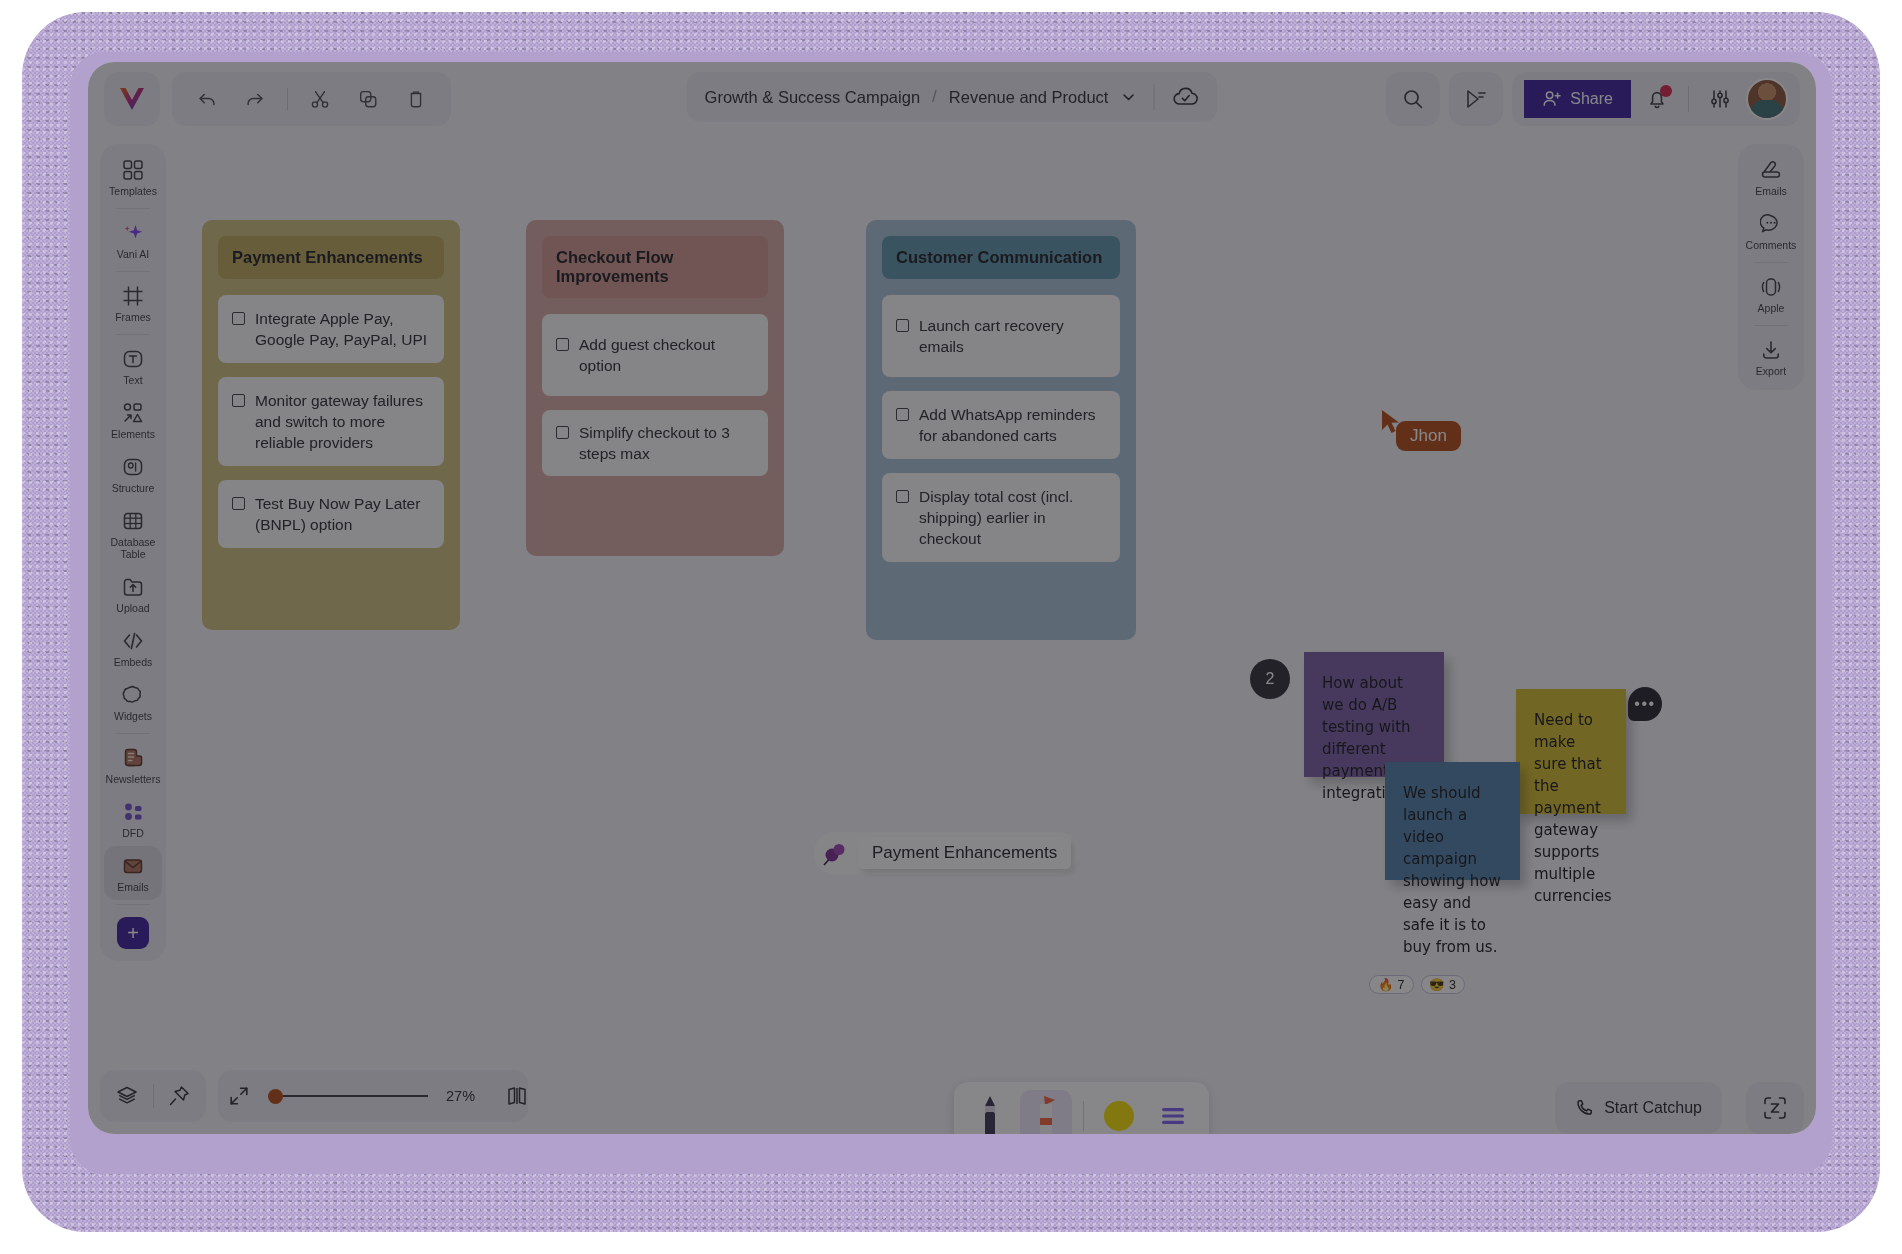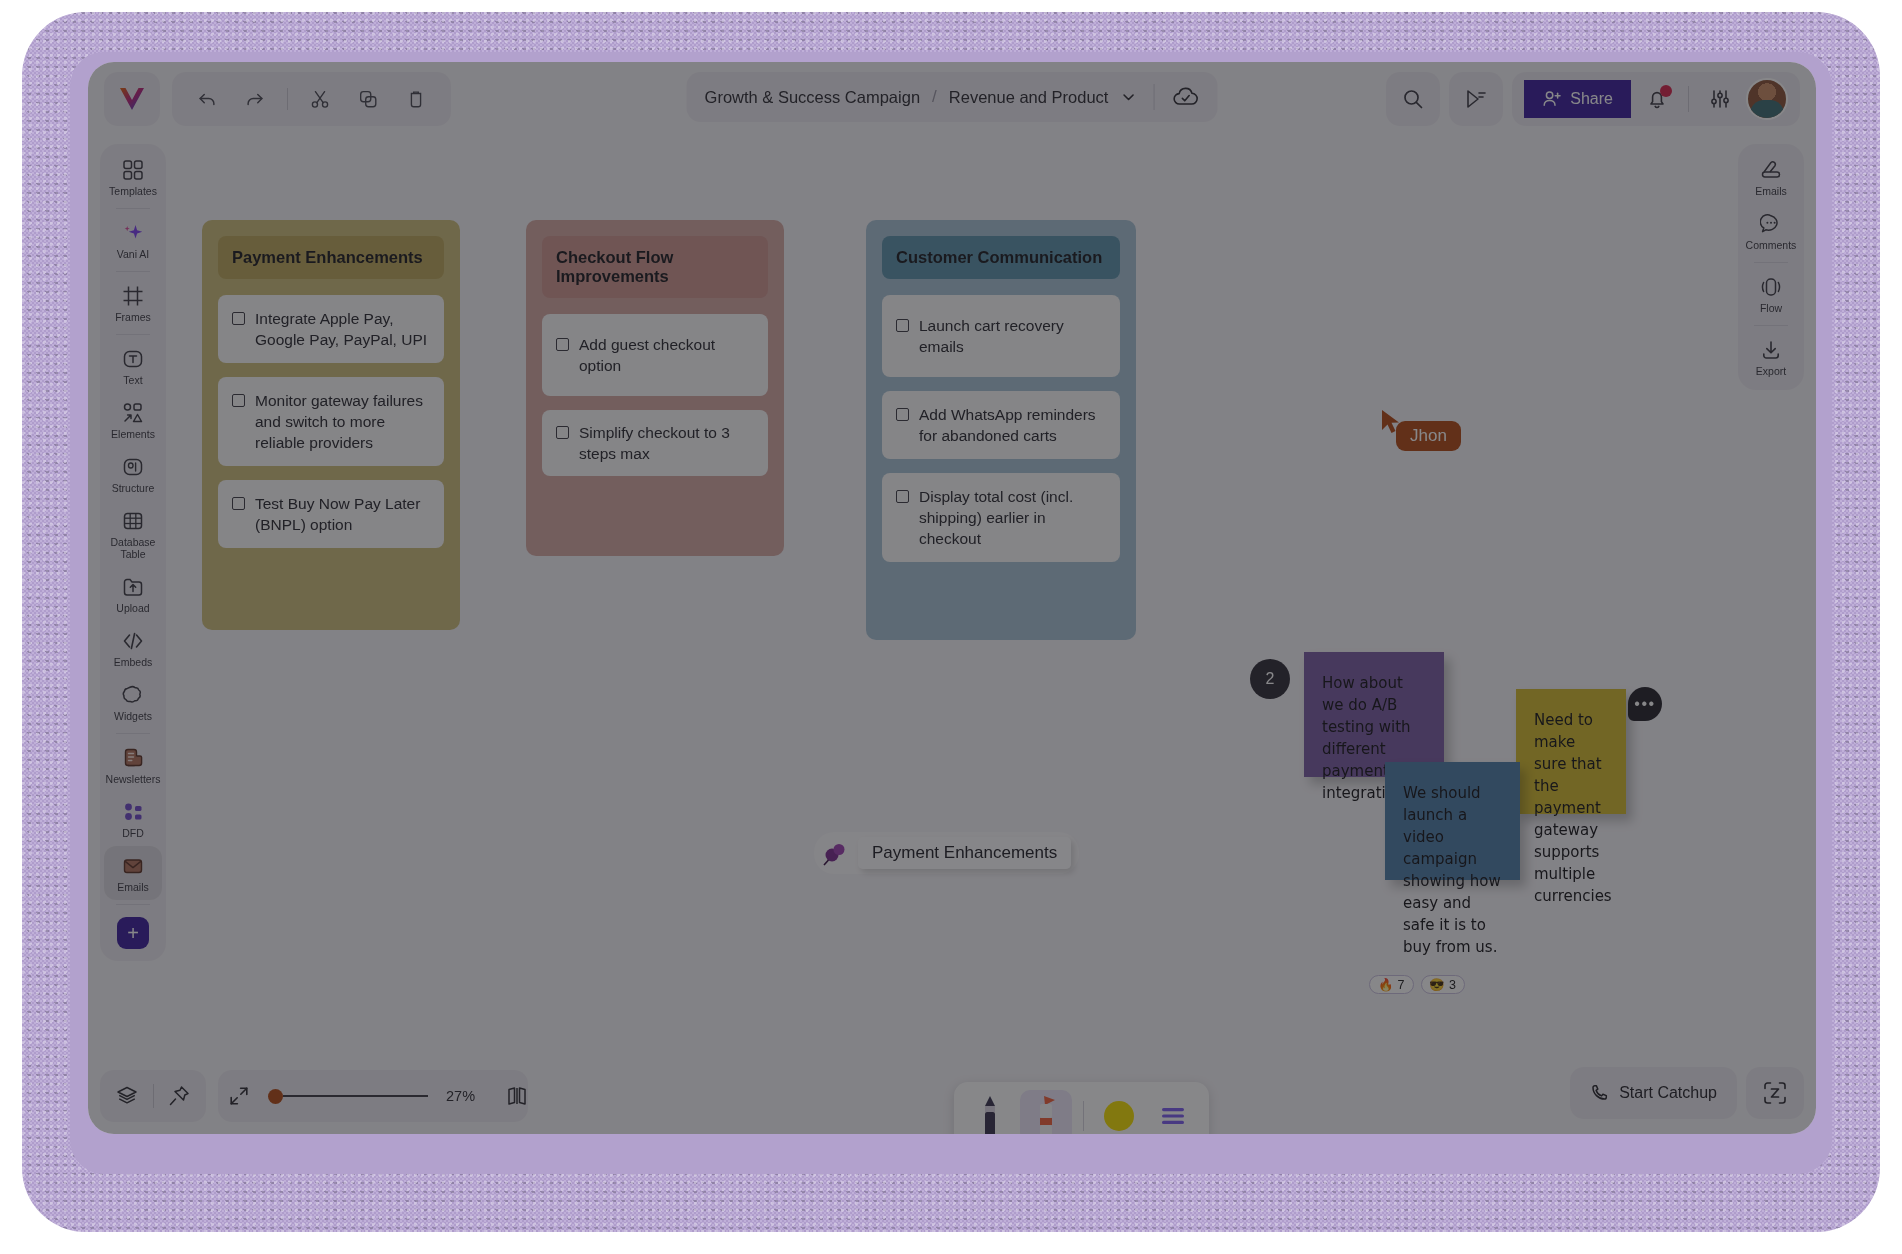--- a/index.html
+++ b/index.html
@@ -262,21 +262,21 @@
     position: absolute; bottom: 12px;
     height: 52px; background: #ebe9f0; border-radius: 14px;
     display: flex; align-items: center; padding: 0 10px; gap: 4px;
   }
   .zoom-slider { display: flex; align-items: center; gap: 0; }
   .zoom-knob { width: 15px; height: 15px; border-radius: 50%; background: #b24a16; }
   .zoom-track { width: 145px; height: 2px; background: #3d3c45; }
   .zoom-pct { font-size: 14.5px; color: #2e2d35; margin: 0 12px 0 14px; }
 
   
-  .br-group { position: absolute; bottom: 15px; display: flex; gap: 9px; }
+  .br-group { position: absolute; bottom: 0; display: flex; gap: 24px; }
   .catchup {
     height: 52px; background: #ebe9f0; border-radius: 14px;
     display: flex; align-items: center; gap: 9px; padding: 0 20px;
     font-size: 16px; color: #26252c; cursor: pointer; border: none;
     font-family: inherit;
   }
 </style>
 </head>
 <body>
 
@@ -667,21 +667,21 @@
         <span class="sb-label">Comments</span>
       </div>
       <div class="sb-sep"></div>
 
       <div class="sb-item">
         <svg width="22" height="22" viewBox="0 0 22 22">
           <rect x="6.5" y="3" width="9" height="16" rx="4" fill="none" stroke="#3b3a44" stroke-width="1.5"></rect>
           <path d="M3.6 6.5 a10 10 0 000 9" fill="none" stroke="#3b3a44" stroke-width="1.5" stroke-linecap="round"></path>
           <path d="M18.4 6.5 a10 10 0 010 9" fill="none" stroke="#3b3a44" stroke-width="1.5" stroke-linecap="round"></path>
         </svg>
-        <span class="sb-label">Flow</span>
+        <span class="sb-label">Apple</span>
       </div>
       <div class="sb-sep"></div>
 
       <div class="sb-item">
         <svg width="22" height="22" viewBox="0 0 22 22">
           <path d="M11 3 V13.6 M6.8 9.6 L11 13.8 L15.2 9.6" fill="none" stroke="#3b3a44" stroke-width="1.6" stroke-linecap="round" stroke-linejoin="round"></path>
           <path d="M3.8 15 v1.5 a2.5 2.5 0 002.5 2.5 h9.4 a2.5 2.5 0 002.5-2.5 V15" fill="none" stroke="#3b3a44" stroke-width="1.6" stroke-linecap="round"></path>
         </svg>
         <span class="sb-label">Export</span>
       </div>

